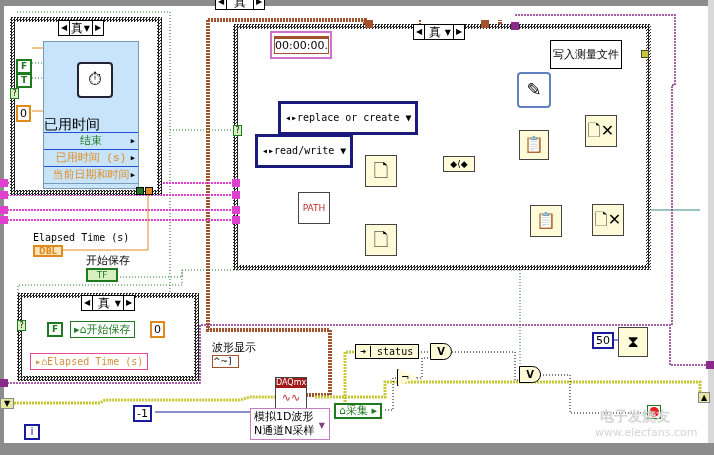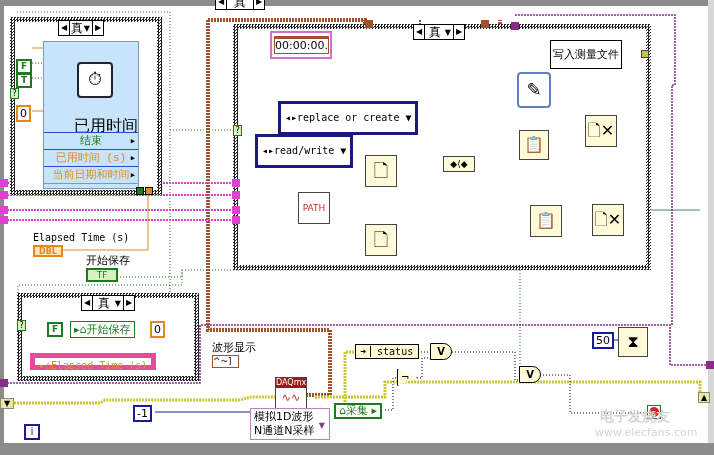--- a/index.html
+++ b/index.html
@@ -132,21 +132,21 @@
 <svg class="abs" style="left:32px;top:45px;" width="14" height="80">
   <line x1="0" y1="3" x2="14" y2="3" stroke="#e08a1e"></line>
   <line x1="0" y1="18" x2="14" y2="18" stroke="#1e7a1e" stroke-dasharray="1,2"></line>
   <line x1="0" y1="33" x2="14" y2="33" stroke="#1e7a1e" stroke-dasharray="1,2"></line>
   <line x1="0" y1="66" x2="14" y2="66" stroke="#e08a1e"></line>
 </svg>
 
 <div class="abs express" style="left:43px;top:41px;width:96px;height:148px;">
   <div style="height:90px;position:relative;">
     <div style="position:absolute;left:33px;top:20px;width:32px;height:32px;background:#fff;border:2px solid #223;border-radius:4px;font-size:18px;text-align:center;line-height:30px;">⏱</div>
-    <div style="position:absolute;left:0;right:0;top:74px;text-align:right;font-size:16px;">已用时间</div>
+    <div style="position:absolute;left:0;right:0;top:74px;text-align:left;font-size:14px;">已用时间</div>
   </div>
   <div class="row" style="color:#1e7a1e;"><span>结束</span><span class="tri">▶</span></div>
   <div class="row" style="color:#e08a1e;"><span>已用时间 (s)</span><span class="tri">▶</span></div>
   <div class="row" style="color:#e08a1e;"><span>当前日期和时间</span><span class="tri">▶</span></div>
   <div style="border-top:1px solid #7a9ab8;height:10px;font-size:8px;text-align:center;color:#7a9ab8;">⌄</div>
 </div>
 <div class="abs tunnel" style="left:136px;top:187px;background:#1e7a1e;border:1px solid #000;"></div>
 <div class="abs tunnel" style="left:145px;top:187px;background:#e08a1e;border:1px solid #000;"></div>
 
 <div class="abs tunnel" style="left:0px;top:179px;background:#e040d0;"></div>
@@ -164,21 +164,21 @@
 <div class="abs selector" style="left:81px;top:295px;width:54px;">
   <span class="arr">◀</span>
   <span class="val">真</span>
   <span class="dd">▼</span>
   <span class="arr r">▶</span>
 </div>
 <div class="abs" style="left:17px;top:320px;width:9px;height:11px;background:#d8f0c0;border:1px solid #1e7a1e;font-size:8px;text-align:center;line-height:10px;">?</div>
 <div class="abs const-bool" style="left:47px;top:322px;">F</div>
 <div class="abs" style="left:70px;top:321px;height:17px;border:1px solid #1e7a1e;background:#fff;font-size:11px;padding:0 3px;color:#1e7a1e;line-height:15px;">▸⌂<span>开始保存</span></div>
 <div class="abs const-num" style="left:150px;top:321px;">0</div>
-<div class="abs" style="left:30px;top:353px;height:17px;border:5px solid #ec4899;background:#fff;font-family:'DejaVu Sans Mono',monospace;font-size:10px;padding:0 4px;color:#d49040;line-height:15px;">▸⌂<span>Elapsed Time (s)</span></div>
+<div class="abs" style="left:30px;top:353px;height:17px;border:1px solid #ec4899;background:#fff;font-family:'DejaVu Sans Mono',monospace;font-size:10px;padding:0 4px;color:#d49040;line-height:15px;">▸⌂<span>Elapsed Time (s)</span></div>
 
 <div class="abs frame" style="left:233px;top:24px;width:418px;height:246px;"></div>
 <div class="abs" style="left:233px;top:125px;width:9px;height:11px;background:#d8f0c0;border:1px solid #1e7a1e;font-size:8px;text-align:center;line-height:10px;">?</div>
 <div class="abs tunnel" style="left:232px;top:179px;background:#e040d0;"></div>
 <div class="abs tunnel" style="left:232px;top:191px;background:#e040d0;"></div>
 <div class="abs tunnel" style="left:232px;top:206px;background:#e040d0;"></div>
 <div class="abs tunnel" style="left:232px;top:216px;background:#e040d0;"></div>
 
 <div class="abs selector" style="left:413px;top:24px;width:52px;">
   <span class="arr">◀</span>

